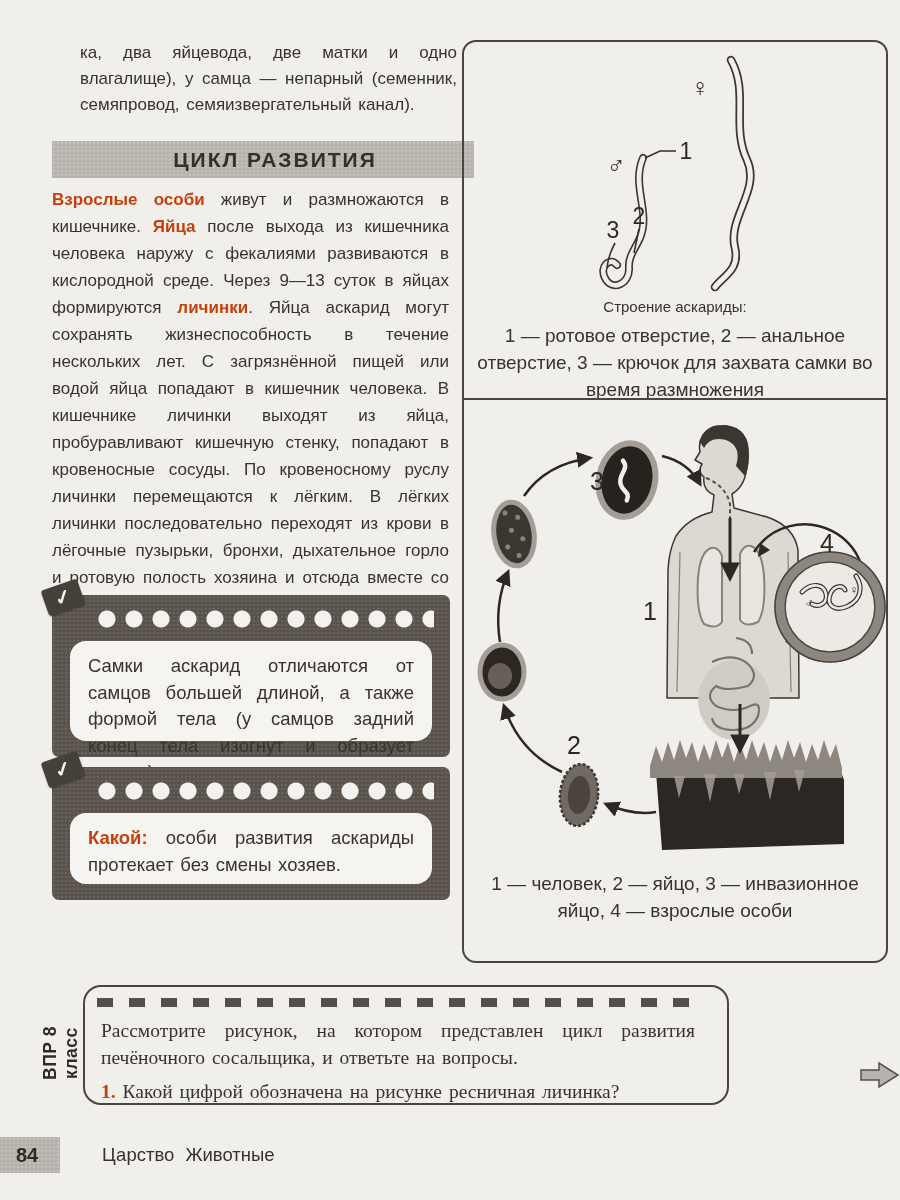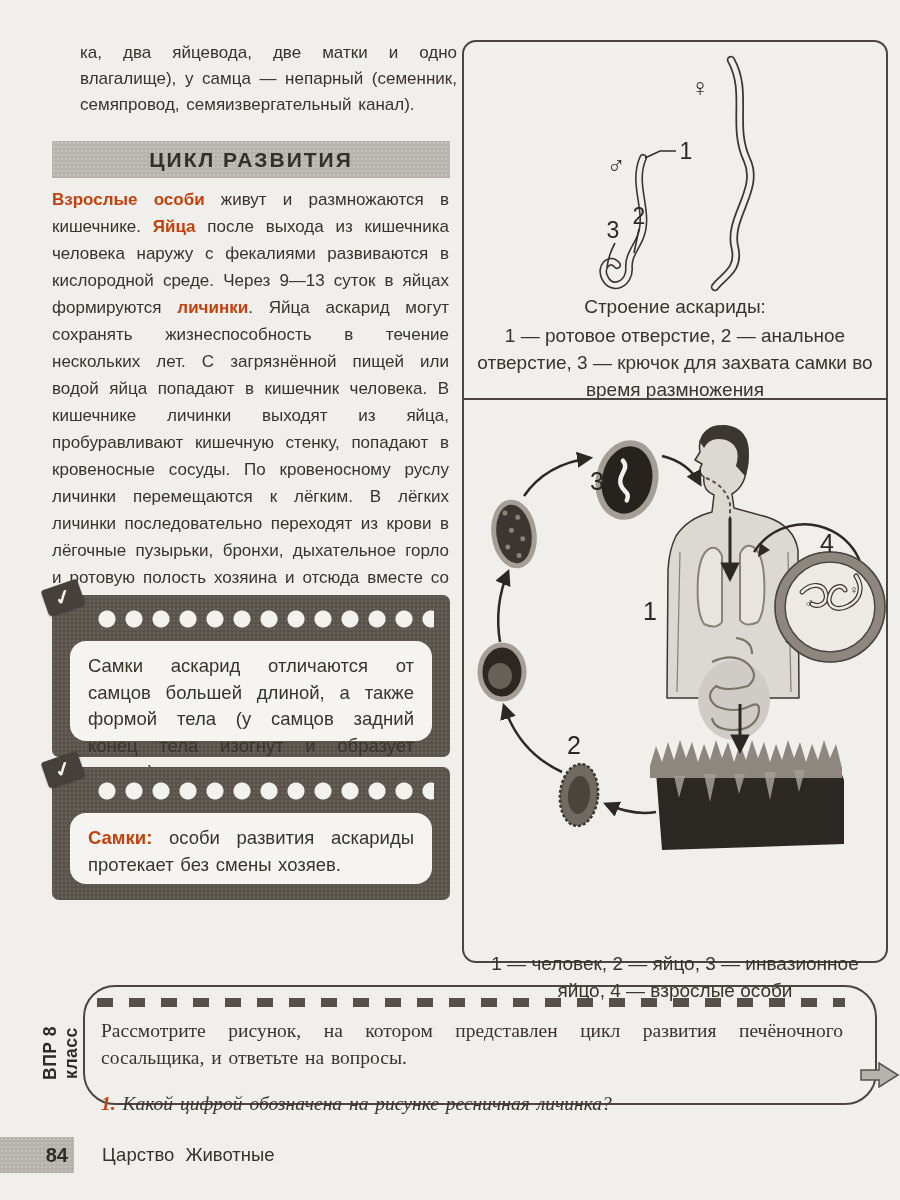--- a/index.html
+++ b/index.html
@@ -12,20 +12,21 @@
   .abs{position:absolute;}
   .j{text-align:justify;}
   
   .frag{left:80px;top:40px;width:377px;font-size:17px;line-height:26px;word-spacing:2px;}
   .secbar{
     left:52px;top:141px;width:398px;height:37px;background:#b7b4ae;
     text-align:center;line-height:37px;font-weight:bold;font-size:21px;
     letter-spacing:2px;color:#332f29;
     background-image:radial-gradient(rgba(255,255,255,.18) 1px, transparent 1px);
     background-size:4px 4px;
+    padding-left:24px;
   }
   .mainp{left:52px;top:186px;width:397px;font-size:17px;line-height:27px;word-spacing:1.5px;}
   b{color:#c2410c;}
   
   .note{
     left:52px;width:398px;background:#59534c;border-radius:7px;
     background-image:radial-gradient(rgba(255,255,255,.09) 1px, transparent 1px);
     background-size:4px 4px;
   }
   .note1{top:595px;height:162px;}
@@ -44,51 +45,51 @@
     position:absolute;left:-8px;top:-11px;width:38px;height:27px;
     background:#45403a;border-radius:3px;transform:rotate(-19deg);
     color:#f4f2ef;font-weight:bold;font-size:20px;text-align:center;line-height:26px;
     box-shadow:0 1px 2px rgba(0,0,0,.35);
   }
   
   .panel{
     left:462px;top:40px;width:426px;height:923px;box-sizing:border-box;
     border:2px solid #494540;border-radius:14px;
   }
-  .cap-title{position:absolute;left:0;width:100%;text-align:center;font-size:19px;line-height:26px;}
+  .cap-title{position:absolute;left:0;width:100%;text-align:center;font-size:15px;line-height:26px;}
   .cap-body{position:absolute;left:8px;right:8px;text-align:center;font-size:19px;line-height:27px;}
   .divider{position:absolute;top:356px;left:0;width:100%;border-top:2px solid #494540;}
   .diag{position:absolute;left:0;}
   
   .vprbox{
-    left:83px;top:985px;width:794px;height:120px;box-sizing:border-box;
-    border:2px solid #4a453f;border-radius:32px;
+    left:83px;top:985px;width:646px;height:120px;box-sizing:border-box;
+    border:2px solid #4a453f;border-radius:18px;
   }
   .dashes{
     position:absolute;top:11px;left:12px;right:30px;height:9px;
     background:repeating-linear-gradient(90deg,#544f49 0 16px, rgba(0,0,0,0) 16px 32px);
   }
   .vprtext{
     position:absolute;top:30px;left:16px;right:32px;
     font-family:"Liberation Serif",serif;font-size:19.5px;line-height:27px;word-spacing:2px;
   }
-  .qline{margin-top:19px;font-style:italic;}
+  .qline{margin-top:7px;}
   .vprside{
     left:40px;top:998px;width:28px;height:110px;
     writing-mode:vertical-rl;transform:rotate(180deg);
     font-weight:bold;font-size:17.5px;letter-spacing:.5px;color:#2e2a25;
     text-align:center;
   }
   .vprarrow{left:860px;top:1062px;}
   
   .pgnumbox{
-    left:0;top:1137px;width:74px;height:36px;background:#b5b2ac;
+    left:0;top:1137px;width:60px;height:36px;background:#b5b2ac;
     background-image:radial-gradient(rgba(255,255,255,.18) 1px, transparent 1px);
     background-size:4px 4px;
-    text-align:right;line-height:36px;font-weight:bold;font-size:20px;color:#2e2a25;
+    text-align:center;line-height:36px;font-weight:bold;font-size:20px;color:#2e2a25;
     padding-right:6px;box-sizing:border-box;
   }
   .chapter{left:102px;top:1137px;line-height:36px;font-weight:normal;font-size:18.5px;color:#36322c;word-spacing:6px;}
   svg text{font-family:"Liberation Sans",sans-serif;fill:#2c2823;}
 </style>
 </head>
 <body>
 
 <div class="page">
 
@@ -105,21 +106,21 @@
   <div class="abs note note1">
     <div class="checktab">✓</div>
     <div class="dots"></div>
     <div class="notebox j">Самки аскарид отличаются от самцов большей длиной, а также формой тела (у самцов задний конец тела изогнут и образует крючок).</div>
   </div>
 
   <div class="abs note note2">
     <div class="checktab">✓</div>
     <div class="dots"></div>
     <div class="notebox j">
-      <b>Самки:</b><span> особи развития аскариды протекает без смены хозяев.</span>
+      <b>Какой:</b><span> особи развития аскариды протекает без смены хозяев.</span>
     </div>
   </div>
 
   <div class="abs panel">
 
     <svg class="diag" style="top:4px" width="424" height="248" viewBox="0 0 424 248">
 
       <g>
         <path d="M267,14 C285,46 267,80 283,114 C297,144 263,172 271,202 C276,224 259,230 251,241" fill="none" stroke="#3b362f" stroke-width="8.5" stroke-linecap="round"></path>
         <path d="M267,14 C285,46 267,80 283,114 C297,144 263,172 271,202 C276,224 259,230 251,241" fill="none" stroke="#f1efeb" stroke-width="5" stroke-linecap="round"></path>
@@ -215,21 +216,21 @@
         <path d="M98,372 Q55,352 40,306" marker-end="url(#ah)"></path>
         <line x1="276" y1="304" x2="276" y2="350" stroke-width="3" marker-end="url(#ah)"></line>
       </g>
 
       <text x="133" y="90" font-size="25" text-anchor="middle">3</text>
       <text x="110" y="354" font-size="25" text-anchor="middle">2</text>
       <text x="186" y="220" font-size="25" text-anchor="middle">1</text>
       <text x="363" y="152" font-size="25" text-anchor="middle">4</text>
     </svg>
 
-    <div class="cap-body" style="top:908px">1 — человек, 2 — яйцо, 3 — инвазионное яйцо, 4 — взрослые особи</div>
+    <div class="cap-body" style="top:828px">1 — человек, 2 — яйцо, 3 — инвазионное яйцо, 4 — взрослые особи</div>
   </div>
 
   <div class="abs vprside">ВПР 8 класс</div>
 
   <div class="abs vprbox">
     <div class="dashes"></div>
     <div class="vprtext j">
       <div>Рассмотрите рисунок, на котором представлен цикл развития печёночного сосальщика, и ответьте на вопросы.</div>
       <div class="qline"><b>1.</b><span> Какой цифрой обозначена на рисунке ресничная личинка?</span></div>
     </div>

